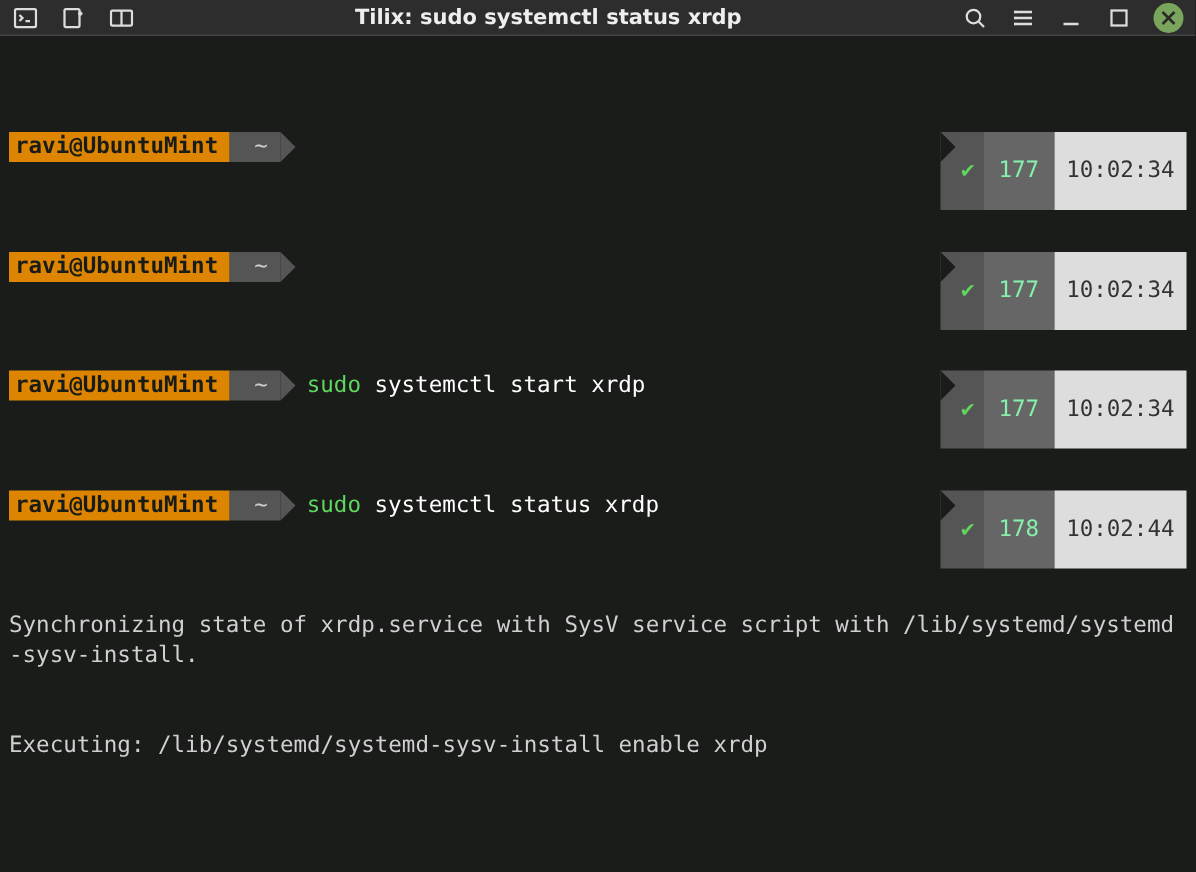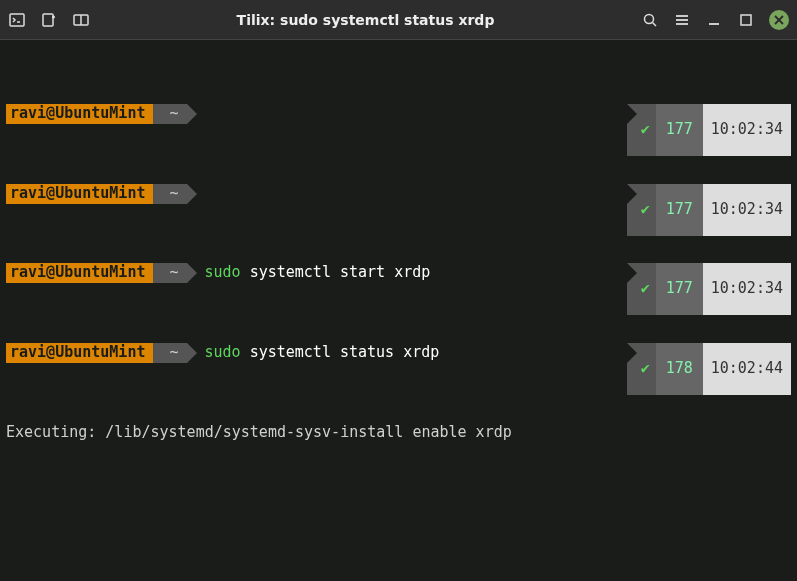--- a/index.html
+++ b/index.html
@@ -6,21 +6,21 @@
 body {
   width: 797px;
   height: 581px;
   background: #1a1c1a;
   font-family: 'DejaVu Sans Mono', 'Liberation Mono', monospace;
   font-size: 15px;
   color: #d0d0d0;
   overflow: hidden;
 }
 .titlebar {
-  height: 40px;
+  height: 24px;
   background: #2d2d2d;
   display: flex;
   align-items: center;
   padding: 0 8px;
   border-bottom: 1px solid #444;
 }
 .titlebar-left, .titlebar-right {
   display: flex;
   align-items: center;
   gap: 14px;
@@ -242,20 +242,21 @@
     <span class="prompt-user">ravi@UbuntuMint</span>
     <span class="prompt-path">~</span>
     <span class="prompt-cmd"><span class="cmdw"><span class="green">sudo</span><span> systemctl status xrdp</span></span></span>
     <span class="prompt-right">
       <span class="status-check">✔</span>
       <span class="status-num">178</span>
       <span class="status-time">10:02:44</span>
     </span>
   </div>
 
+  <div class="output-line">Synchronizing state of xrdp.service with SysV service script with /lib/systemd/systemd-sysv-install.</div>
   <div class="output-line">Executing: /lib/systemd/systemd-sysv-install enable xrdp</div>
 
   
 
   
   
   
   
   
   

